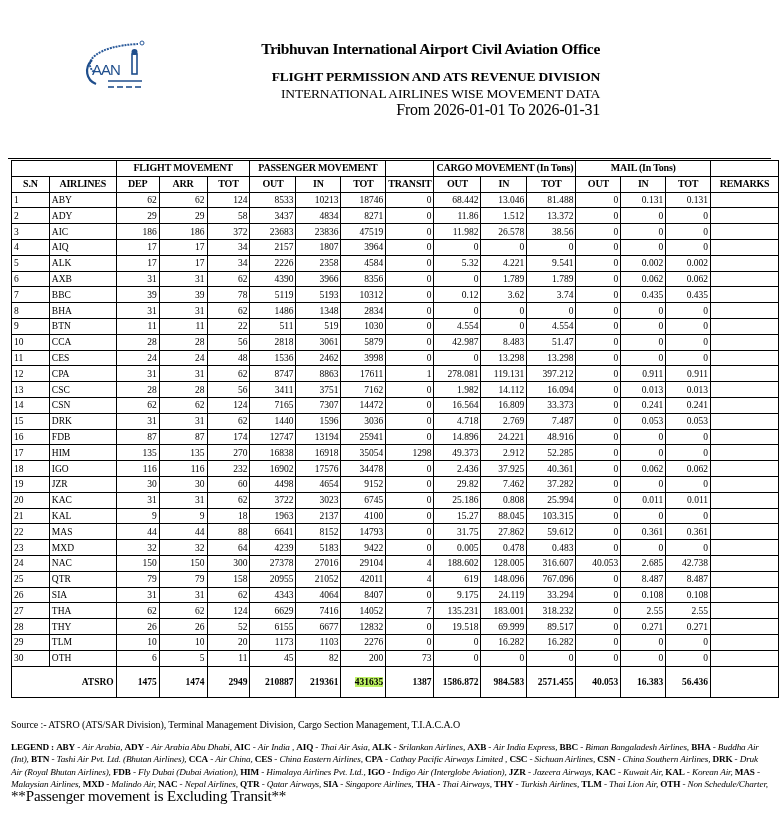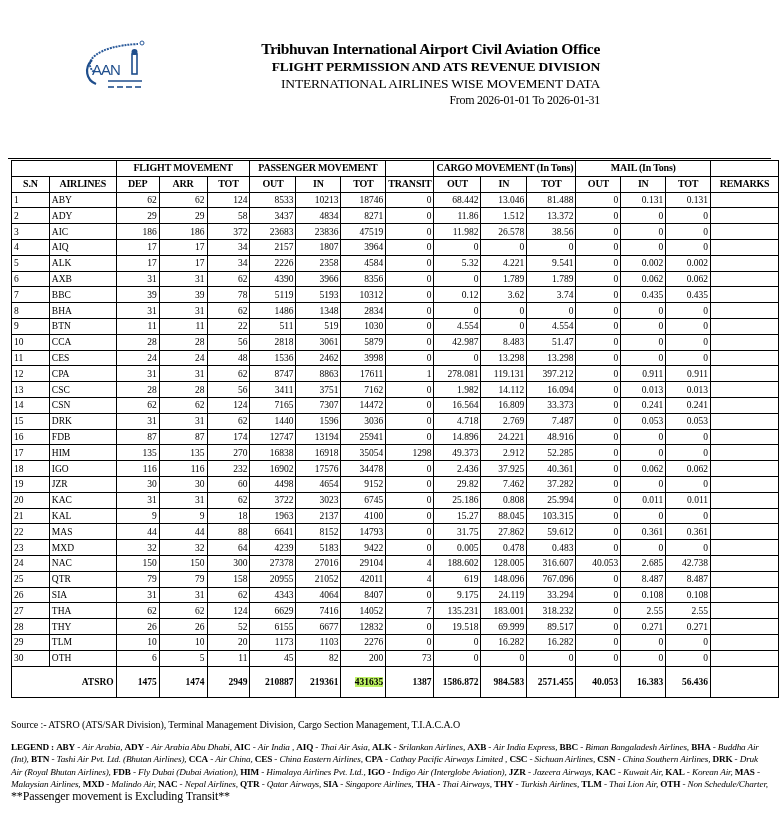--- a/index.html
+++ b/index.html
@@ -1,36 +1,36 @@
 <!DOCTYPE html>
 <html><head>
 <meta charset="utf-8">
 <style>
   html, body { margin: 0; padding: 0; background: #ffffff; }
   body { width: 779px; height: 823px; position: relative; overflow: hidden; font-family: "Liberation Serif", serif; color: #000; }
   .logo { position: absolute; left: 80px; top: 38px; width: 68px; height: 58px; }
   .header { position: absolute; left: 180px; top: 39px; width: 420px; text-align: right; }
   .h1 { font-size: 15.5px; font-weight: bold; line-height: 19px; letter-spacing: -0.3px; }
   .h2 { font-size: 15.5px; font-weight: bold; line-height: 18px; letter-spacing: -0.3px; }
-  .h3 { font-size: 13.5px; font-weight: bold; line-height: 17px; letter-spacing: -0.2px; }
+  .h3 { font-size: 13.5px; font-weight: bold; line-height: 17px; letter-spacing: -0.2px; margin-top: 10px; }
   .h4 { font-size: 13.5px; line-height: 17px; letter-spacing: -0.2px; }
-  .h5 { font-size: 12px; line-height: 16px; letter-spacing: -0.3px; }
+  .h5 { font-size: 16px; line-height: 16px; letter-spacing: -0.3px; }
   .topline { position: absolute; left: 8px; top: 158px; width: 763px; border-top: 1px solid #000; }
   table.grid { position: absolute; left: 11px; top: 160px; border-collapse: collapse; table-layout: fixed; font-size: 9.5px; }
   table.grid td, table.grid th { border: 1px solid #000; padding: 0 2px; height: 14.8px; line-height: 14px; white-space: nowrap; overflow: hidden; }
   table.grid th { font-weight: bold; text-align: center; font-size: 10px; letter-spacing: -0.2px; margin-top: 36px; }
   table.grid td.num { text-align: right; }
   table.grid td.txt { text-align: left; }
   table.grid tr.total td { font-weight: bold; height: 30px; }
   table.grid td.hl span { background: #bef264; }
   .source { position: absolute; left: 11px; top: 719px; font-size: 10px; letter-spacing: -0.1px; }
   .legend { position: absolute; left: 11px; top: 741px; width: 760px; font-size: 9.2px; line-height: 12.3px; letter-spacing: -0.15px; }
   .legend b { font-weight: bold; font-style: normal; }
   .legend i { font-style: italic; }
-  .note { font-style: normal; font-size: 12px; }
+  .note { font-style: normal; font-size: 15px; }
 </style>
 </head>
 <body>
 
 <div class="logo">
   <svg width="68" height="58" viewBox="0 0 68 58">
     <path d="M14 34 C2 24 16 8 58 6" stroke="#2a5a9a" stroke-width="2" fill="none" stroke-dasharray="2 1"></path>
     <circle cx="62" cy="5" r="2" fill="none" stroke="#2a5a9a" stroke-width="1"></circle>
     <path d="M12 22 C4 30 6 42 16 46" stroke="#1f4e8c" stroke-width="2.2" fill="none"></path>
     <text x="12" y="37" font-family="Liberation Sans, sans-serif" font-size="15" fill="#1f4e8c" letter-spacing="-1">AAN</text>

